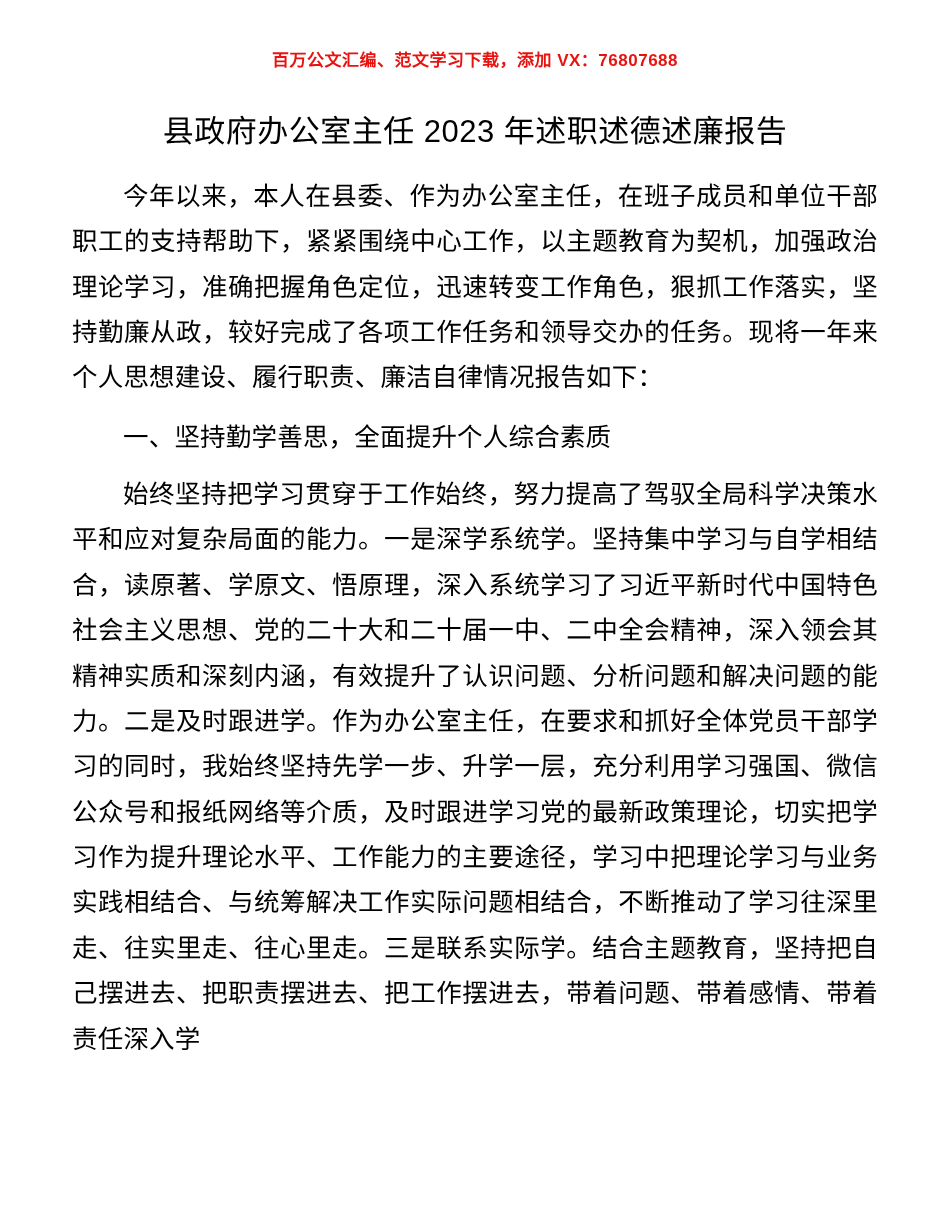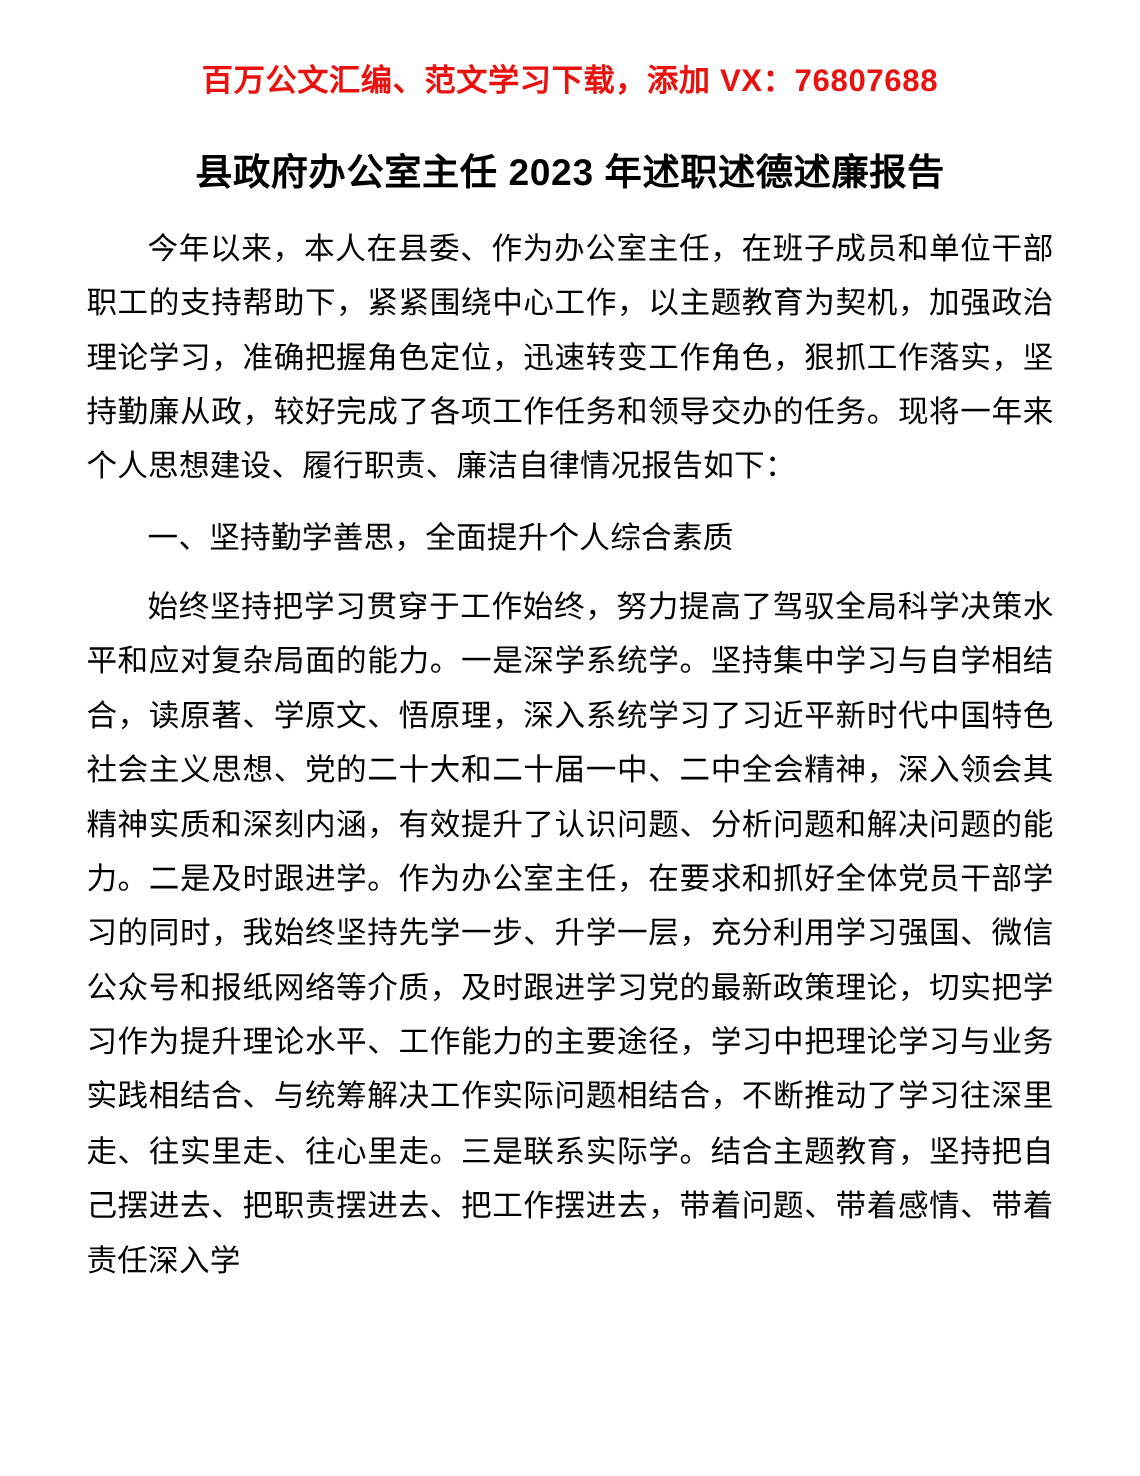--- a/index.html
+++ b/index.html
@@ -21,29 +21,29 @@
     min-height: 1230px;
     box-sizing: border-box;
     padding: 46px 72px 20px 72px;
     background: #ffffff;
   }
   .promo-banner {
     text-align: center;
     color: #e8130f;
     font-family: "Liberation Sans", "DejaVu Sans", sans-serif;
     font-weight: bold;
-    font-size: 26px;
+    font-size: 17px;
     letter-spacing: 0.5px;
     margin: 0 0 42px 0;
     white-space: nowrap;
   }
   .doc-title {
     text-align: center;
     font-family: "Liberation Sans", "DejaVu Sans", sans-serif;
-    font-weight: bold;
+    font-weight: normal;
     font-size: 31px;
     line-height: 1.25;
     margin: 0 0 22px 0;
     letter-spacing: 0.5px;
   }
   .body-text {
     font-family: "Liberation Sans", "DejaVu Sans", sans-serif;
     font-size: 25.5px;
     line-height: 1.78;
     text-align: justify;

